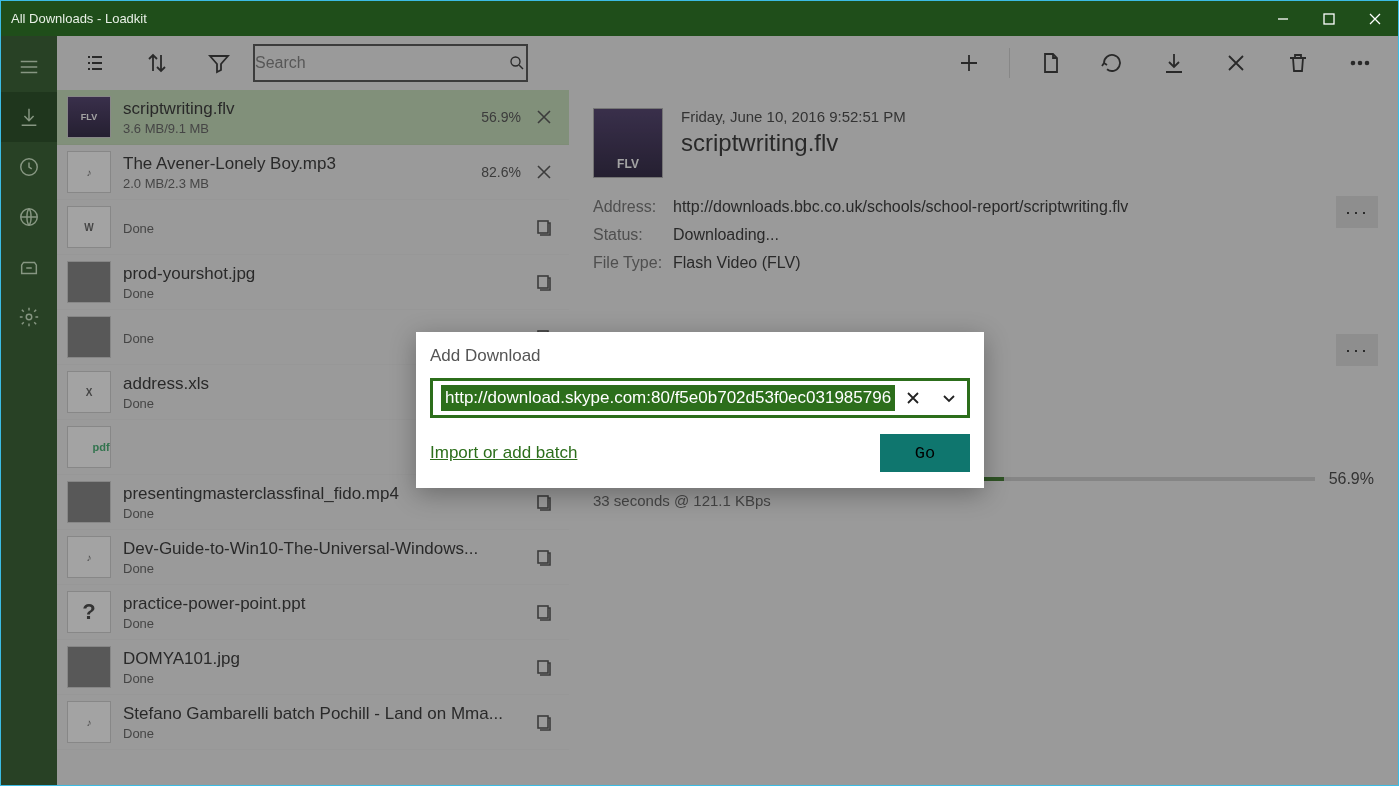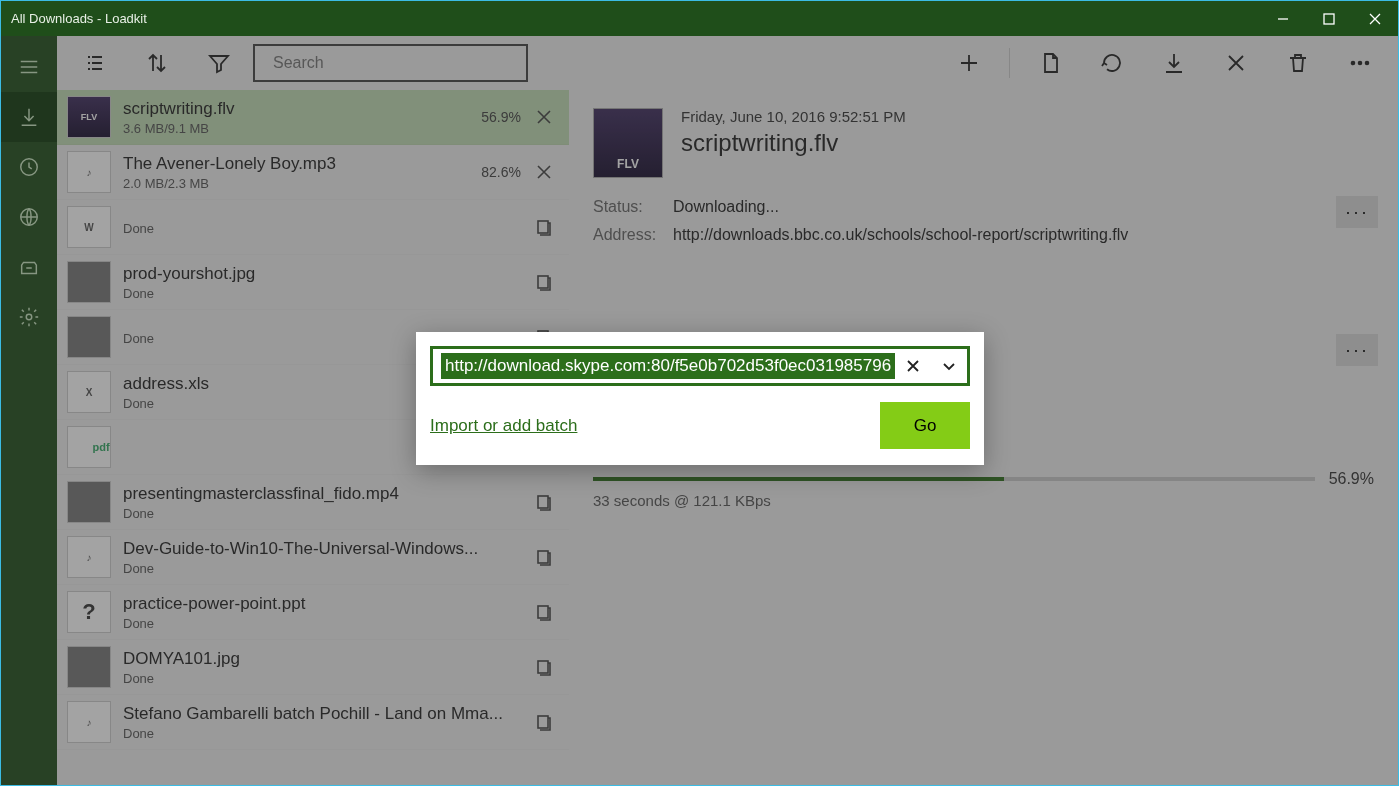--- a/index.html
+++ b/index.html
@@ -13,21 +13,21 @@
   .sidebar { width: 56px; background: #1f4e1a; display: flex; flex-direction: column; align-items: center; padding-top: 6px; }
   .sidebar .sb-btn { width: 56px; height: 50px; display: flex; align-items: center; justify-content: center; }
   .sidebar .sb-btn.active { background: #0f3a0c; }
   .sidebar svg { width: 22px; height: 22px; stroke: #cce8c3; fill: none; stroke-width: 1.6; }
 
   .main { flex: 1; display: flex; flex-direction: column; background: #eeeeee; }
   .toolbar { height: 54px; display: flex; align-items: center; padding: 0 10px; gap: 6px; }
   .tb-btn { width: 56px; height: 54px; display: flex; align-items: center; justify-content: center; }
   .tb-btn svg { width: 24px; height: 24px; stroke: #222; fill: none; stroke-width: 1.8; }
   .tb-sep { width: 1px; height: 30px; background: #ccc; margin: 0 6px; }
-  .search-box { width: 275px; height: 38px; border: 2px solid #444; display: flex; align-items: center; padding: 0 18px; background: #eeeeee; gap: 32px;}
+  .search-box { width: 275px; height: 38px; border: 2px solid #444; display: flex; align-items: center; padding: 0 0; background: #eeeeee; gap: 32px;}
   .search-box input { flex: 1; border: none; background: transparent; font-size: 16px; color: #555; outline: none;}
   .search-box svg { width: 18px; height: 18px; stroke: #222; fill: none; stroke-width: 1.8; }
   .tb-spacer { flex: 1; }
 
   .content-row { flex: 1; display: flex; overflow: hidden; }
 
   .list { width: 512px; overflow-y: auto; background: #eeeeee; }
   .list-item { height: 55px; display: flex; align-items: center; padding: 0 12px 0 10px; border-bottom: 1px solid rgba(0,0,0,0.02); }
   .list-item.selected { background: #c1dcb4; }
   .list-item .thumb { width: 44px; height: 42px; background: #fff; border: 1px solid #ccc; margin-right: 12px; display: flex; align-items: center; justify-content: center; font-size: 10px; color: #555; font-weight: bold; position: relative; overflow: hidden;}
@@ -72,21 +72,21 @@
   .dlg-title { font-size: 17px; color: #555; margin-bottom: 12px;}
   .url-field { border: 3px solid #2c6e1b; height: 40px; display: flex; align-items: center; padding-left: 8px; background: #fff;}
   .url-field input { flex:1; border:none; outline:none; font-size: 17px; background: #2c6e1b; color:#fff; padding:2px 4px; height: 26px;}
   .url-field .ic { width: 36px; display: flex; align-items: center; justify-content: center;}
   .url-field .ic svg { width: 14px; height: 14px; stroke: #222; fill:none; stroke-width: 1.8;}
   .auth-row { display:flex; align-items:center; margin-top: 14px; gap: 12px; font-size: 17px; color:#222;}
   .auth-row .chk { width:22px; height:22px; border: 2.5px solid #222; }
   .auth-row .chk2 { width:16px; height:16px; border: 1.5px solid #aaa; margin-left: 60px;}
   .dlg-bottom { display: flex; align-items: center; margin-top: 16px;}
   .dlg-link { color: #2c6e1b; font-size: 17px; text-decoration: underline;}
-  .dlg-go { margin-left:auto; width: 90px; height: 47px; background: #84cc16; display: flex; align-items: center; justify-content: center; font-size: 17px; }
+  .dlg-go { margin-left:auto; width: 90px; height: 38px; background: #0f766e; display: flex; align-items: center; justify-content: center; font-size: 17px; font-family: Liberation Mono, monospace; }
 
   
 </style>
 </head>
 <body>
 
 <div class="titlebar">
   <div class="title">All Downloads - Loadkit</div>
   <div class="wc">
     <svg viewBox="0 0 12 12">
@@ -362,43 +362,48 @@
       <div class="detail">
         <div class="dt-head">
           <div class="dt-thumb">FLV</div>
           <div>
             <div class="dt-date">Friday, June 10, 2016 9:52:51 PM</div>
             <div class="dt-title">scriptwriting.flv</div>
           </div>
         </div>
         <div class="dt-more m1">···</div>
         <div class="dt-row">
+          <div class="dt-label">Address:</div>
+          <div class="dt-value">http://downloads.bbc.co.uk/schools/school-report/scriptwriting.flv</div>
+        </div>
+        <div class="dt-row">
           <div class="dt-label">Status:</div>
           <div class="dt-value">Downloading...</div>
         </div>
         <div class="dt-row">
-          <div class="dt-label">Address:</div>
-          <div class="dt-value">http://downloads.bbc.co.uk/schools/school-report/scriptwriting.flv</div>
+          <div class="dt-label">File Type:</div>
+          <div class="dt-value">Flash Video (FLV)</div>
         </div>
         <div class="dt-more m2">···</div>
 
         <div class="progress-wrap">
           <div class="progress-bar">
               <div class="fill" id="pfill" style="width: 56.9%;"></div>
             </div>
           <div class="progress-pct">56.9%</div>
         </div>
         <div class="progress-sub">33 seconds @ 121.1 KBps</div>
       </div>
     </div>
   </div>
 
   <div class="dimmer"></div>
 
   <div class="dialog">
+    <div class="dlg-title">Add Download</div>
     <div class="url-field">
       <input value="http://download.skype.com:80/f5e0b702d53f0ec031985796" style="">
       <div class="ic">
         <svg viewBox="0 0 14 14">
             <path d="M2 2l10 10M12 2L2 12"></path>
           </svg>
       </div>
       <div class="ic">
         <svg viewBox="0 0 14 14">
             <path d="M2 5l5 5 5-5"></path>

